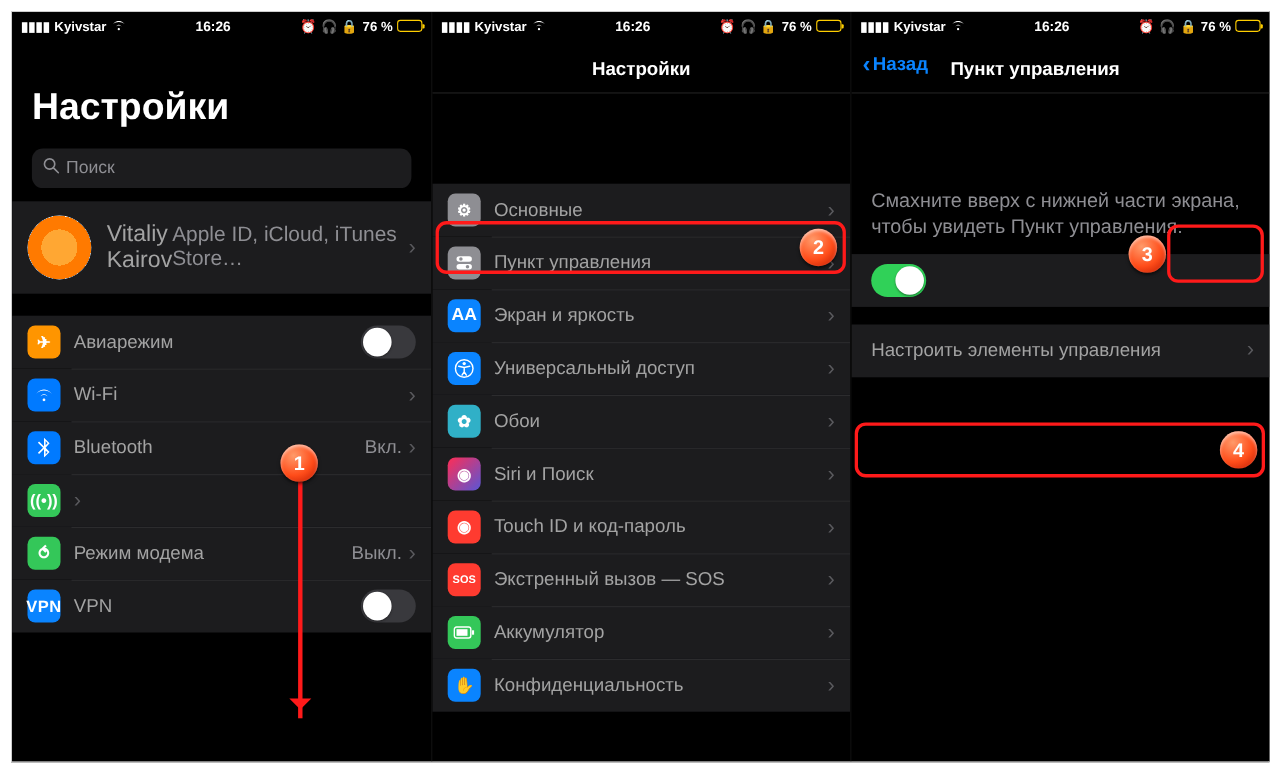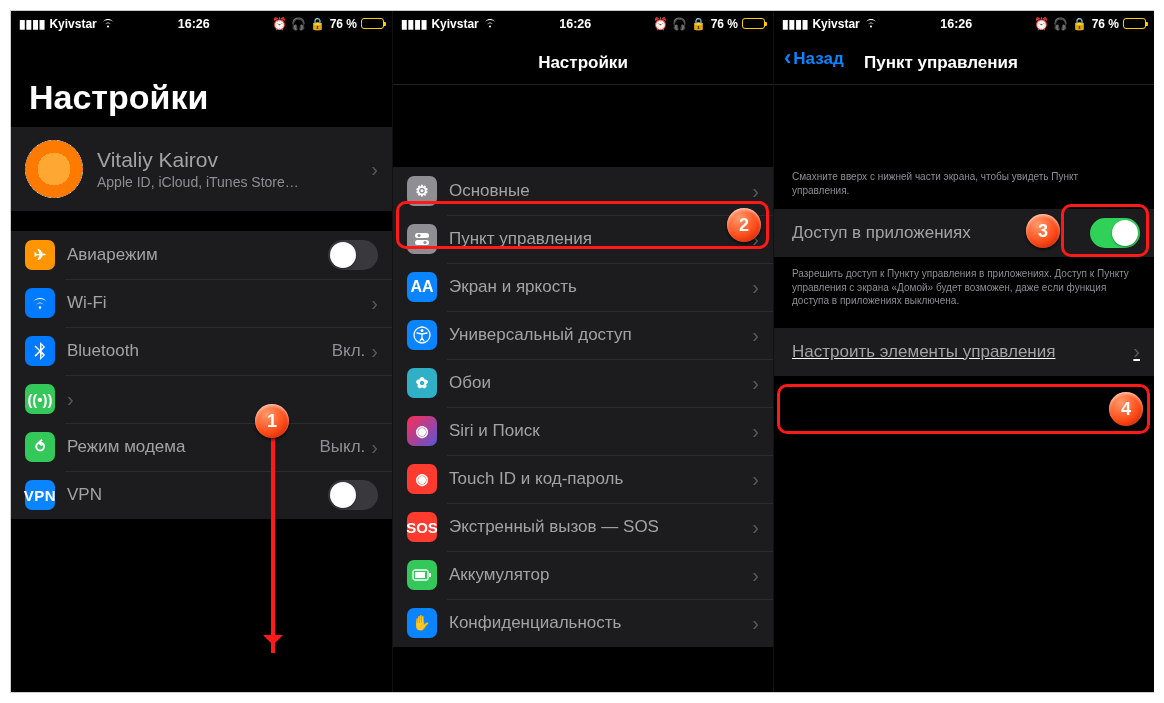--- a/index.html
+++ b/index.html
@@ -92,45 +92,45 @@
   }
   .row .icon-box {
     width: 30px; height: 30px; border-radius: 7px;
     display:flex; align-items:center; justify-content:center;
     margin-right: 12px;
     flex-shrink: 0;
     color: #fff;
     font-size: 15px; font-weight:600;
   }
   .row .label { font-size: 17px; flex:1; color:#a3a3a3; }
-  .row .sub   { font-size: 14px; color:#8e8e93; margin-top:2px;}
+  .row .sub   { font-size: 19px; color:#8e8e93; margin-top:2px;}
   .row .detail { color:#8e8e93; font-size:17px; margin-right:6px;}
   .row .chevron { color:#5a5a5e; font-size:20px; }
   .row.nopad-icon .label { margin-left:0;}
-  .row .col { display:flex; flex-direction:column; flex:1; min-width:0;}
+  .row .col { display:flex; flex-direction:row; flex:1; min-width:0;}
   .row .avatar { width:58px; height:58px; border-radius:50%; margin-right:14px;
     background: radial-gradient(circle at 50% 50%, #ffa733 0 40%, #ff7a00 40% 70%, #fff 70% 72%, #ff7a00 72% 100%);
     flex-shrink:0;
   }
   .profile .label { font-size:21px; font-weight:500;}
   .profile { min-height: 84px; padding-top:12px; padding-bottom:12px;}
   .toggle {
     width: 50px; height: 30px; border-radius: 15px; position:relative; flex-shrink:0;
   }
   .toggle.off { background:#39393d;}
   .toggle.on  { background:#30d158;}
   .toggle .knob {
     position:absolute; top:2px; width:26px; height:26px; border-radius:50%;
     background:#fff; box-shadow:0 1px 2px rgba(0,0,0,.4);
   }
   .toggle.off .knob { left:2px; }
   .toggle.on  .knob { right:2px; }
 
   
-  .group-note { color:#8e8e93; font-size:10px; line-height:1.35;
+  .group-note { color:#8e8e93; font-size:18px; line-height:1.35;
     padding: 10px 18px 4px 18px; }
 
   
   .phone2-list { margin-top: 82px; }
 
   
   .ic-orange{background:#ff9500;} .ic-blue{background:#007aff;}
   .ic-green{background:#34c759;} .ic-gray{background:#8e8e93;} .ic-teal{background:#30b0c7;}
   .ic-red{background:#ff3b30;}
   .ic-dblue{background:#0a84ff;}
@@ -180,20 +180,29 @@
         <span>⏰</span>
         <span>🎧</span>
         <span>🔒</span>
         <span>76 %</span>
         <span class="battery"><span class="fill"></span></span>
       </div>
     </div>
 
     <div class="big-title">Настройки</div>
 
+    <div class="search">
+      <span>
+        <svg width="15" height="15" viewBox="0 0 16 16">
+            <circle cx="6.5" cy="6.5" r="5" fill="none" stroke="#8e8e93" stroke-width="1.6"></circle>
+            <line x1="10.5" y1="10.5" x2="15" y2="15" stroke="#8e8e93" stroke-width="1.6" stroke-linecap="round"></line>
+          </svg>
+      </span>
+      <span>Поиск</span>
+    </div>
 
     <div class="group tight">
       <div class="row profile">
         <div class="avatar"></div>
         <div class="col">
           <span class="label">Vitaliy Kairov</span>
           <span class="sub">Apple ID, iCloud, iTunes Store…</span>
         </div>
         <span class="chevron">›</span>
       </div>
@@ -318,21 +327,21 @@
         <div class="icon-box" style="background:linear-gradient(135deg,#ff2d55,#5856d6);">◉</div>
         <span class="label">Siri и Поиск</span>
         <span class="chevron">›</span>
       </div>
       <div class="row">
         <div class="icon-box ic-red">◉</div>
         <span class="label">Touch ID и код-пароль</span>
         <span class="chevron">›</span>
       </div>
       <div class="row">
-        <div class="icon-box ic-red" style="font-size:15px;">SOS</div>
+        <div class="icon-box ic-red" style="font-size:10px;">SOS</div>
         <span class="label">Экстренный вызов — SOS</span>
         <span class="chevron">›</span>
       </div>
       <div class="row">
         <div class="icon-box ic-green">
           <svg width="20" height="12" viewBox="0 0 20 12">
               <rect x="1" y="1" width="15" height="10" rx="2" fill="none" stroke="#fff" stroke-width="1.3"></rect>
               <rect x="17" y="4" width="2" height="4" fill="#fff"></rect>
               <rect x="3" y="3" width="10" height="6" fill="#fff"></rect>
             </svg>
@@ -377,30 +386,28 @@
         <span class="chev">‹</span>
         <span>Назад</span>
       </div>
       <span>Пункт управления</span>
     </div>
 
     <div class="group-note" style="margin-top:75px;">Смахните вверх с нижней части экрана, чтобы увидеть Пункт управления.</div>
 
     <div class="group tight" style="margin-top:8px;">
       <div class="row nopad-icon" style="padding-left:18px;">
-        <span class="label">Доступ в приложениях</span>
         <div class="toggle on">
             <div class="knob"></div>
           </div>
       </div>
     </div>
 
-    <div class="group-note">Разрешить доступ к Пункту управления в приложениях. Доступ к Пункту управления с экрана «Домой» будет возможен, даже если функция доступа в приложениях выключена.</div>
-
-    <div class="group" style="margin-top:16px;text-decoration:underline;">
+
+    <div class="group" style="margin-top:16px;">
       <div class="row nopad-icon" style="padding-left:18px;">
         <span class="label">Настроить элементы управления</span>
         <span class="chevron">›</span>
       </div>
     </div>
 
     <div class="hilite" style="left:287px; top:193px; width:88px; height:53px;"></div>
     <div class="badge" style="left:252px; top:203px;">3</div>
 
     <div class="hilite" style="left:3px; top:373px; width:373px; height:50px;"></div>

